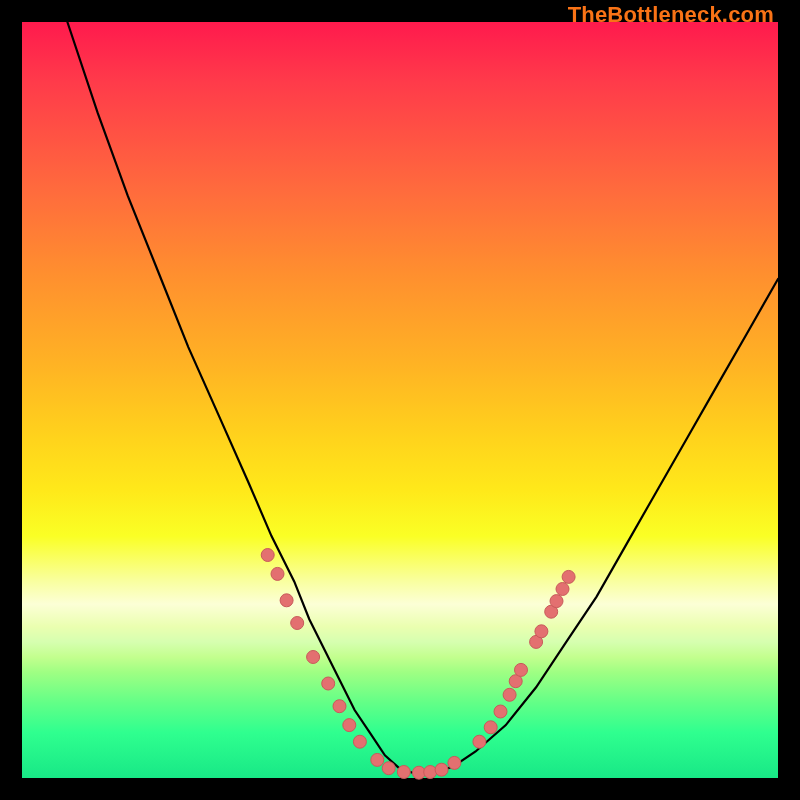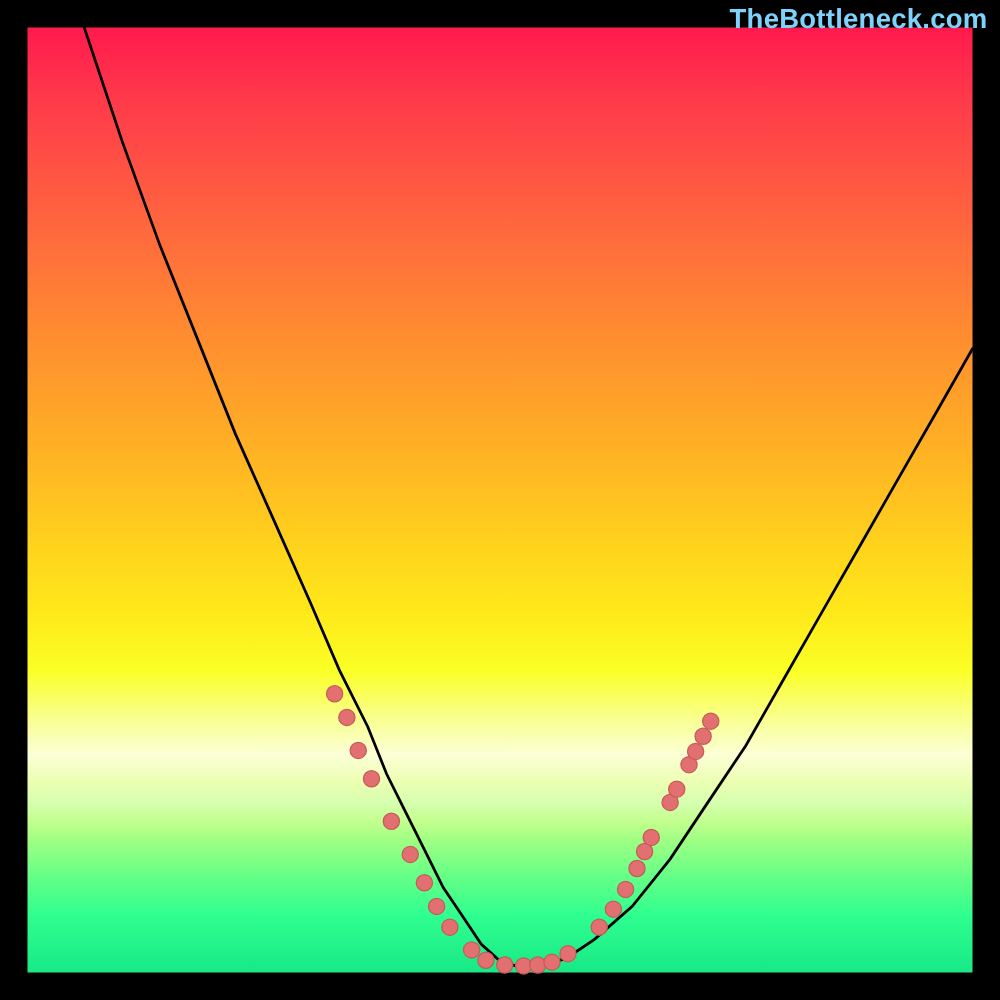--- a/index.html
+++ b/index.html
@@ -39,25 +39,25 @@
       #d6ffb0 82%,
       #c3ff8e 84%,
       #9fff83 86%,
       #63ff87 90%,
       #2fff8f 94%,
       #18e886 100%);
   }
   .watermark {
     position: absolute;
     top: 2px;
-    right: 10px;
+    right: 26px;
     font-family: Arial, Helvetica, sans-serif;
     font-size: 22px;
     font-weight: 600;
-    color: #7dd3fc;
+    color: #f97316;
     letter-spacing: 0.2px;
   }
   svg.curve {
     position: absolute;
     left: 0;
     top: 0;
     width: 756px;
     height: 756px;
     overflow: visible;
   }

